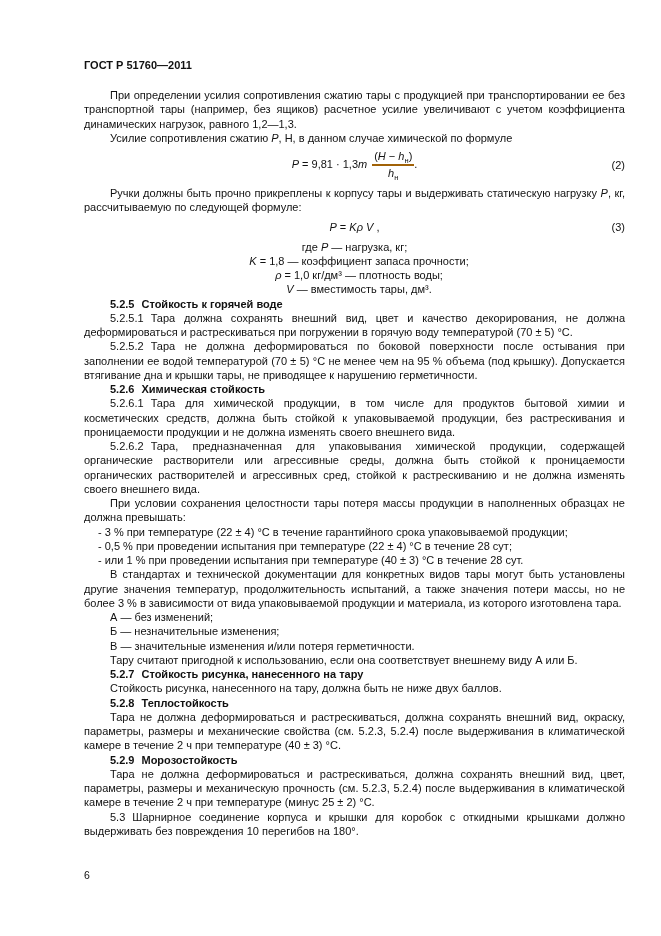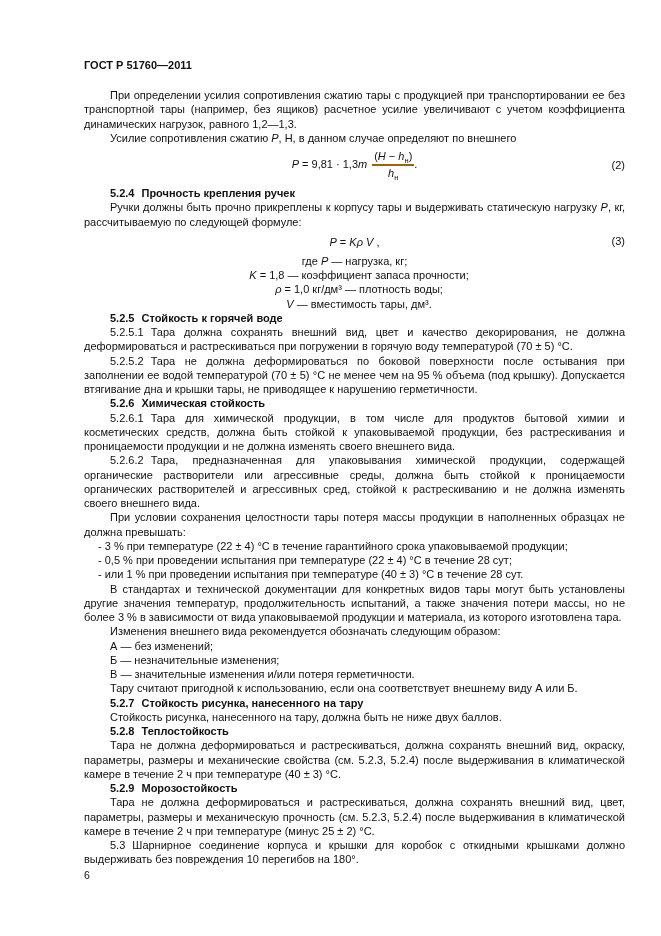--- a/index.html
+++ b/index.html
@@ -50,28 +50,27 @@
 <body>
 
 <div class="page">
 
   <div class="doc-header">ГОСТ Р 51760—2011</div>
 
   <div class="content">
 
     <p>При определении усилия сопротивления сжатию тары с продукцией при транспортировании ее без транспортной тары (например, без ящиков) расчетное усилие увеличивают с учетом коэффициента динамических нагрузок, равного 1,2—1,3.</p>
 
-    <p><span>Усилие сопротивления сжатию </span><span class="v">P</span><span>, Н, в данном случае определяют по внешнего</span></p>
+    <p><span>Усилие сопротивления сжатию </span><span class="v">P</span><span>, Н, в данном случае химической по формуле</span></p>
 
     <div class="formula-row">
       <span class="formula"><span class="v">P</span><span> = 9,81 · 1,3</span><span class="v">m</span><span class="frac"><span class="fr-num"><span>(</span><span class="v">H</span><span> − </span><span class="v">h</span><sub>н</sub><span>)</span></span><span class="fr-den"><span class="v">h</span><sub>н</sub></span></span><span>.</span></span>
       <span class="eq-num">(2)</span>
     </div>
 
-    <p class="h"><span class="cnum">5.2.4</span><span>Прочность крепления ручек</span></p>
 
     <p><span>Ручки должны быть прочно прикреплены к корпусу тары и выдерживать статическую нагрузку </span><span class="v">P</span><span>, кг, рассчитываемую по следующей формуле:</span></p>
 
     <div class="formula-row simple">
       <span class="formula"><span class="v">P</span><span> = </span><span class="v">K</span><span class="v">ρ</span><span class="v"> V</span><span> ,</span></span>
       <span class="eq-num">(3)</span>
     </div>
 
     <div class="where-block">
       <p><span>где </span><span class="v">P</span><span> — нагрузка, кг;</span></p>
@@ -94,21 +93,20 @@
 
     <p>При условии сохранения целостности тары потеря массы продукции в наполненных образцах не должна превышать:</p>
 
     <p class="dash-item">-  3 % при температуре (22 ± 4) °С в течение гарантийного срока упаковываемой продукции;</p>
     <p class="dash-item">-  0,5 % при проведении испытания при температуре (22 ± 4) °С в течение 28 сут;</p>
     <p class="dash-item">- или 1 % при проведении испытания при температуре (40 ± 3) °С в течение 28 сут.</p>
 
     <p>В стандартах и технической документации для конкретных видов тары могут быть установлены другие значения температур, продолжительность испытаний, а также значения потери массы, но не более 3 % в зависимости от вида упаковываемой продукции и материала, из которого изготовлена тара.</p>
 
 
-    <p class="left">Изменения внешнего вида рекомендуется обозначать следующим образом:</p>
 
     <p class="grade-line">А — без изменений;</p>
     <p class="grade-line">Б — незначительные изменения;</p>
     <p class="grade-line">В — значительные изменения и/или потеря герметичности.</p>
 
     <p class="left">Тару считают пригодной к использованию, если она соответствует внешнему виду А или Б.</p>
 
     <p class="h"><span class="cnum">5.2.7</span><span>Стойкость рисунка, нанесенного на тару</span></p>
 
     <p class="left">Стойкость рисунка, нанесенного на тару, должна быть не ниже двух баллов.</p>

